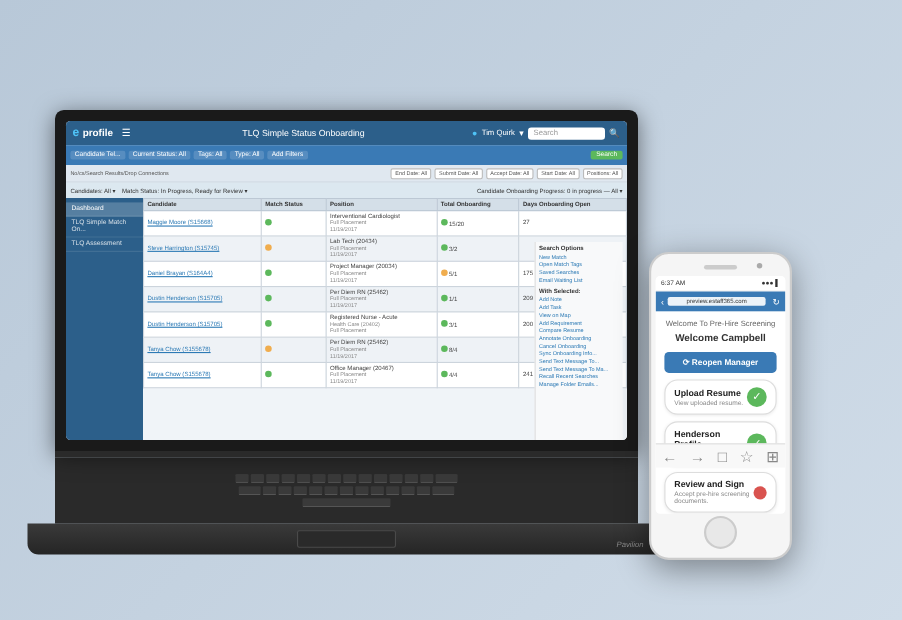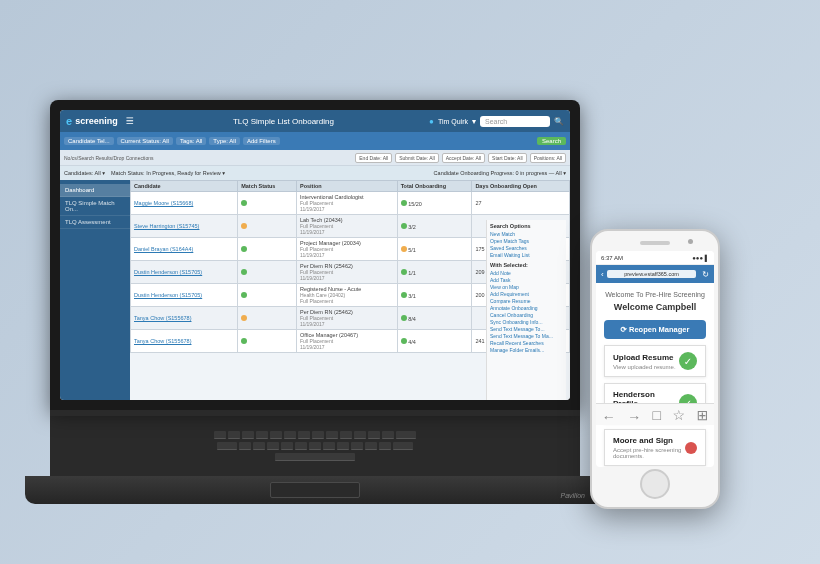--- a/index.html
+++ b/index.html
@@ -412,21 +412,21 @@
       font-weight: bold;
       color: #333;
       text-align: center;
       margin-bottom: 8px;
     }
 
     
     .phone-step {
       background: white;
       border: 1px solid #ddd;
-      border-radius: 0;
+      border-radius: 12px;
       padding: 6px 8px;
       margin-bottom: 6px;
       display: flex;
       align-items: center;
       justify-content: space-between;
       box-shadow: 0 1px 3px rgba(0,0,0,0.08);
     }
 
     .phone-step-info { flex: 1; }
 
@@ -528,24 +528,24 @@
 
 <div class="scene">
 
   <div class="laptop">
     <div class="laptop-screen-bezel">
       <div class="laptop-screen">
 
         <div class="app-header">
           <div class="logo-area">
             <span class="logo-e">e</span>
-            <span class="logo-text">screening</span>
+            <span class="logo-text">profile</span>
           </div>
           <span style="color:white;font-size:9px;margin:0 4px;">☰</span>
-          <span class="app-title">TLQ Simple List Onboarding</span>
+          <span class="app-title">TLQ Simple Status Onboarding</span>
           <div class="header-right">
             <span style="color:#4fc3f7;font-size:8px;">●</span>
             <span class="user-name">Tim Quirk</span>
             <span style="color:white;font-size:8px;">▾</span>
             <div class="search-box">Search</div>
             <span style="color:white;font-size:8px;">🔍</span>
           </div>
         </div>
 
         <div class="toolbar">
@@ -777,21 +777,21 @@
           <div class="phone-step">
             <div class="phone-step-info">
               <div class="phone-step-title">Henderson Profile</div>
               <div class="phone-step-sub">View completed profile.</div>
             </div>
             <div class="check-green">✓</div>
           </div>
 
           <div class="phone-step">
             <div class="phone-step-info">
-              <div class="phone-step-title">Moore and Sign</div>
+              <div class="phone-step-title">Review and Sign</div>
               <div class="phone-step-sub">Accept pre-hire screening documents.</div>
             </div>
             <div class="dot-red"></div>
           </div>
         </div>
 
         <div class="phone-bottom-nav">
           <span>←</span>
           <span>→</span>
           <span>□</span>

